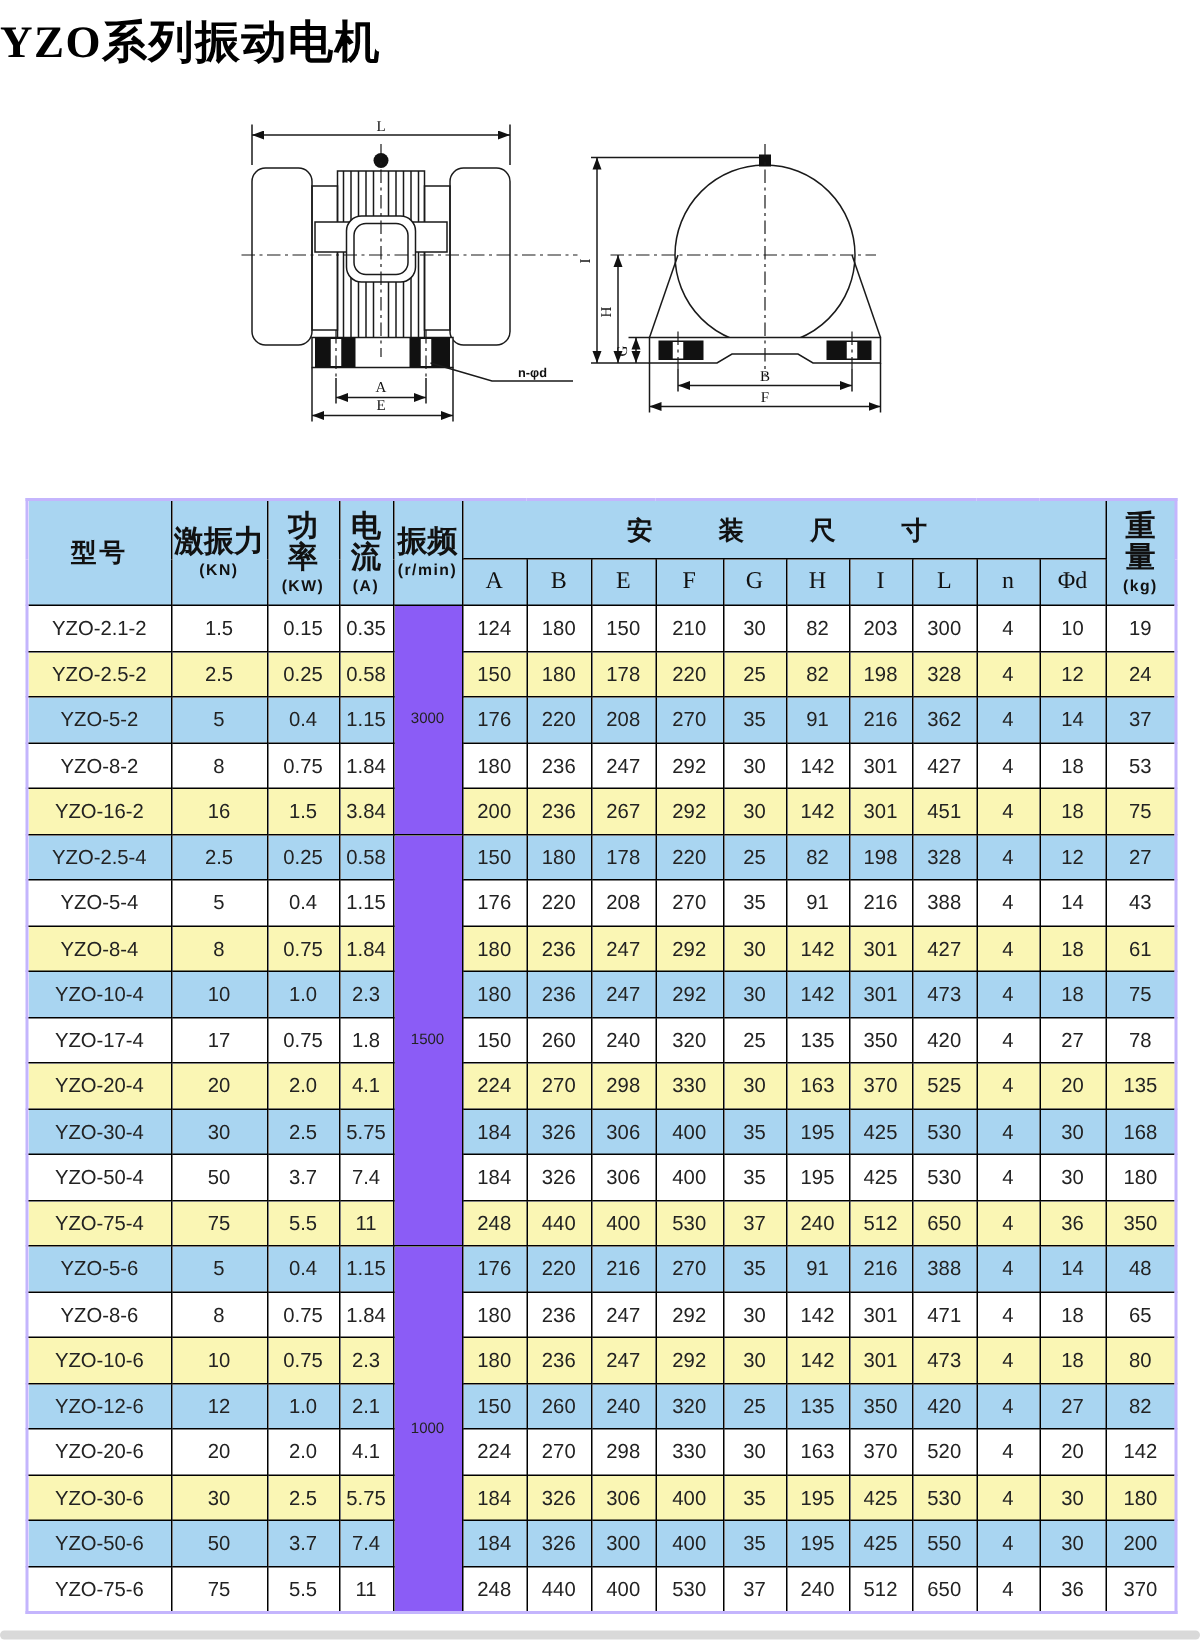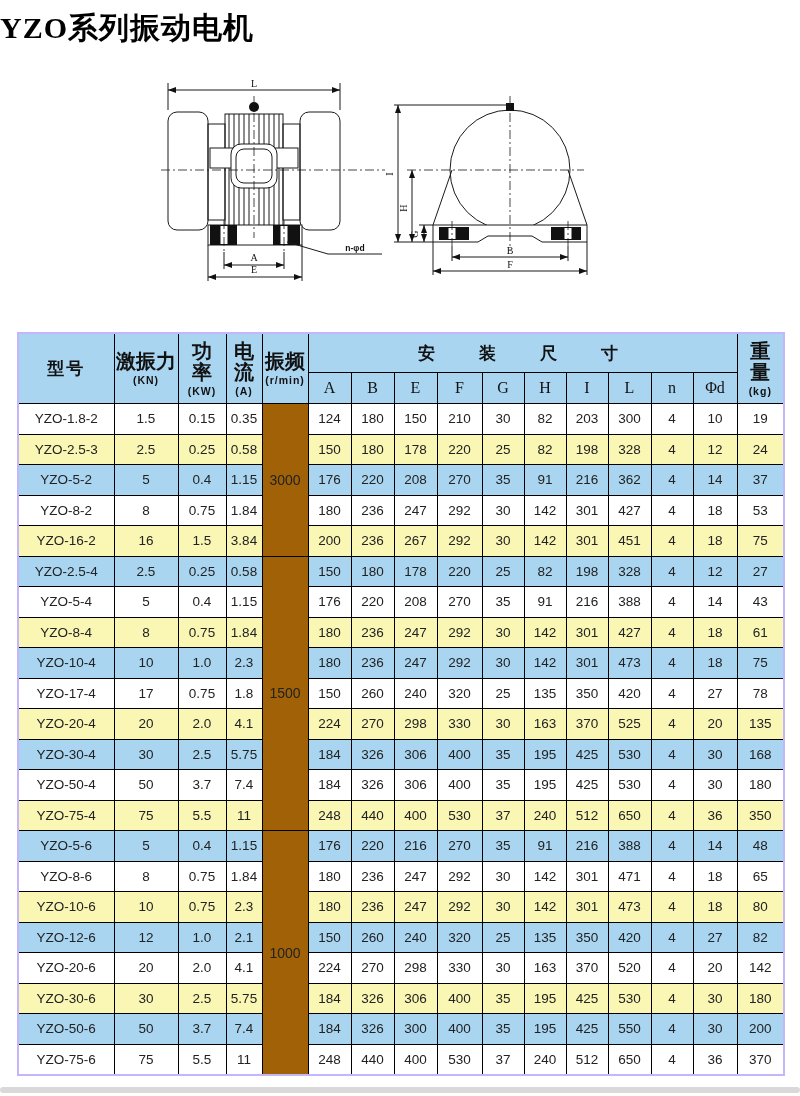--- a/index.html
+++ b/index.html
@@ -40,21 +40,21 @@
   .h-main{font-size:20px;font-weight:bold;line-height:1.05;color:#111}
   .stacked{white-space:pre-line}
   .h-unit{font-size:10.5px;font-weight:bold;letter-spacing:1px;color:#111}
   th.th-model .h-main{font-size:17px;letter-spacing:2px}
   th.th-mount{font-size:17px;font-weight:bold;letter-spacing:44px;padding-left:35px;white-space:nowrap}
   .spec tbody td{height:29.5px;font-size:13.5px;color:#222}
   .spec tbody td[data-name="model-cell"]{font-size:13.5px}
   .row-white td{background:#ffffff}
   .row-yellow td{background:#FAF6B4}
   .row-blue td{background:#A9D5F1}
-  .spec tbody td.freq-cell{background:#a16207;font-size:14px}
+  .spec tbody td.freq-cell{background:#8b5cf6;font-size:10px}
   
   .bottom-bar{
     position:absolute;left:0;top:1087px;width:800px;height:6px;
     background:#d9d9d9;border-radius:3px;
   }
 </style>
 </head>
 <body>
 
 <h1 class="title" data-name="page-title">YZO系列振动电机</h1>
@@ -255,39 +255,39 @@
       <th data-name="col-header-dim-G">G</th>
       <th data-name="col-header-dim-H">H</th>
       <th data-name="col-header-dim-I">I</th>
       <th data-name="col-header-dim-L">L</th>
       <th data-name="col-header-dim-n">n</th>
       <th data-name="col-header-dim-phi-d">Φd</th>
     </tr>
   </thead>
   <tbody data-name="spec-table-body">
       <tr data-name="table-row" class="row-white">
-        <td data-name="model-cell">YZO-1.8-2</td>
+        <td data-name="model-cell">YZO-2.1-2</td>
         <td data-name="force-cell">1.5</td>
         <td data-name="power-cell">0.15</td>
         <td data-name="current-cell">0.35</td>
         <td data-name="frequency-cell" rowspan="5" class="freq-cell">3000</td>
         <td data-name="dim-cell">124</td>
         <td data-name="dim-cell">180</td>
         <td data-name="dim-cell">150</td>
         <td data-name="dim-cell">210</td>
         <td data-name="dim-cell">30</td>
         <td data-name="dim-cell">82</td>
         <td data-name="dim-cell">203</td>
         <td data-name="dim-cell">300</td>
         <td data-name="dim-cell">4</td>
         <td data-name="dim-cell">10</td>
         <td data-name="weight-cell">19</td>
       </tr>
       <tr data-name="table-row" class="row-yellow">
-        <td data-name="model-cell">YZO-2.5-3</td>
+        <td data-name="model-cell">YZO-2.5-2</td>
         <td data-name="force-cell">2.5</td>
         <td data-name="power-cell">0.25</td>
         <td data-name="current-cell">0.58</td>
         <td data-name="dim-cell">150</td>
         <td data-name="dim-cell">180</td>
         <td data-name="dim-cell">178</td>
         <td data-name="dim-cell">220</td>
         <td data-name="dim-cell">25</td>
         <td data-name="dim-cell">82</td>
         <td data-name="dim-cell">198</td>

